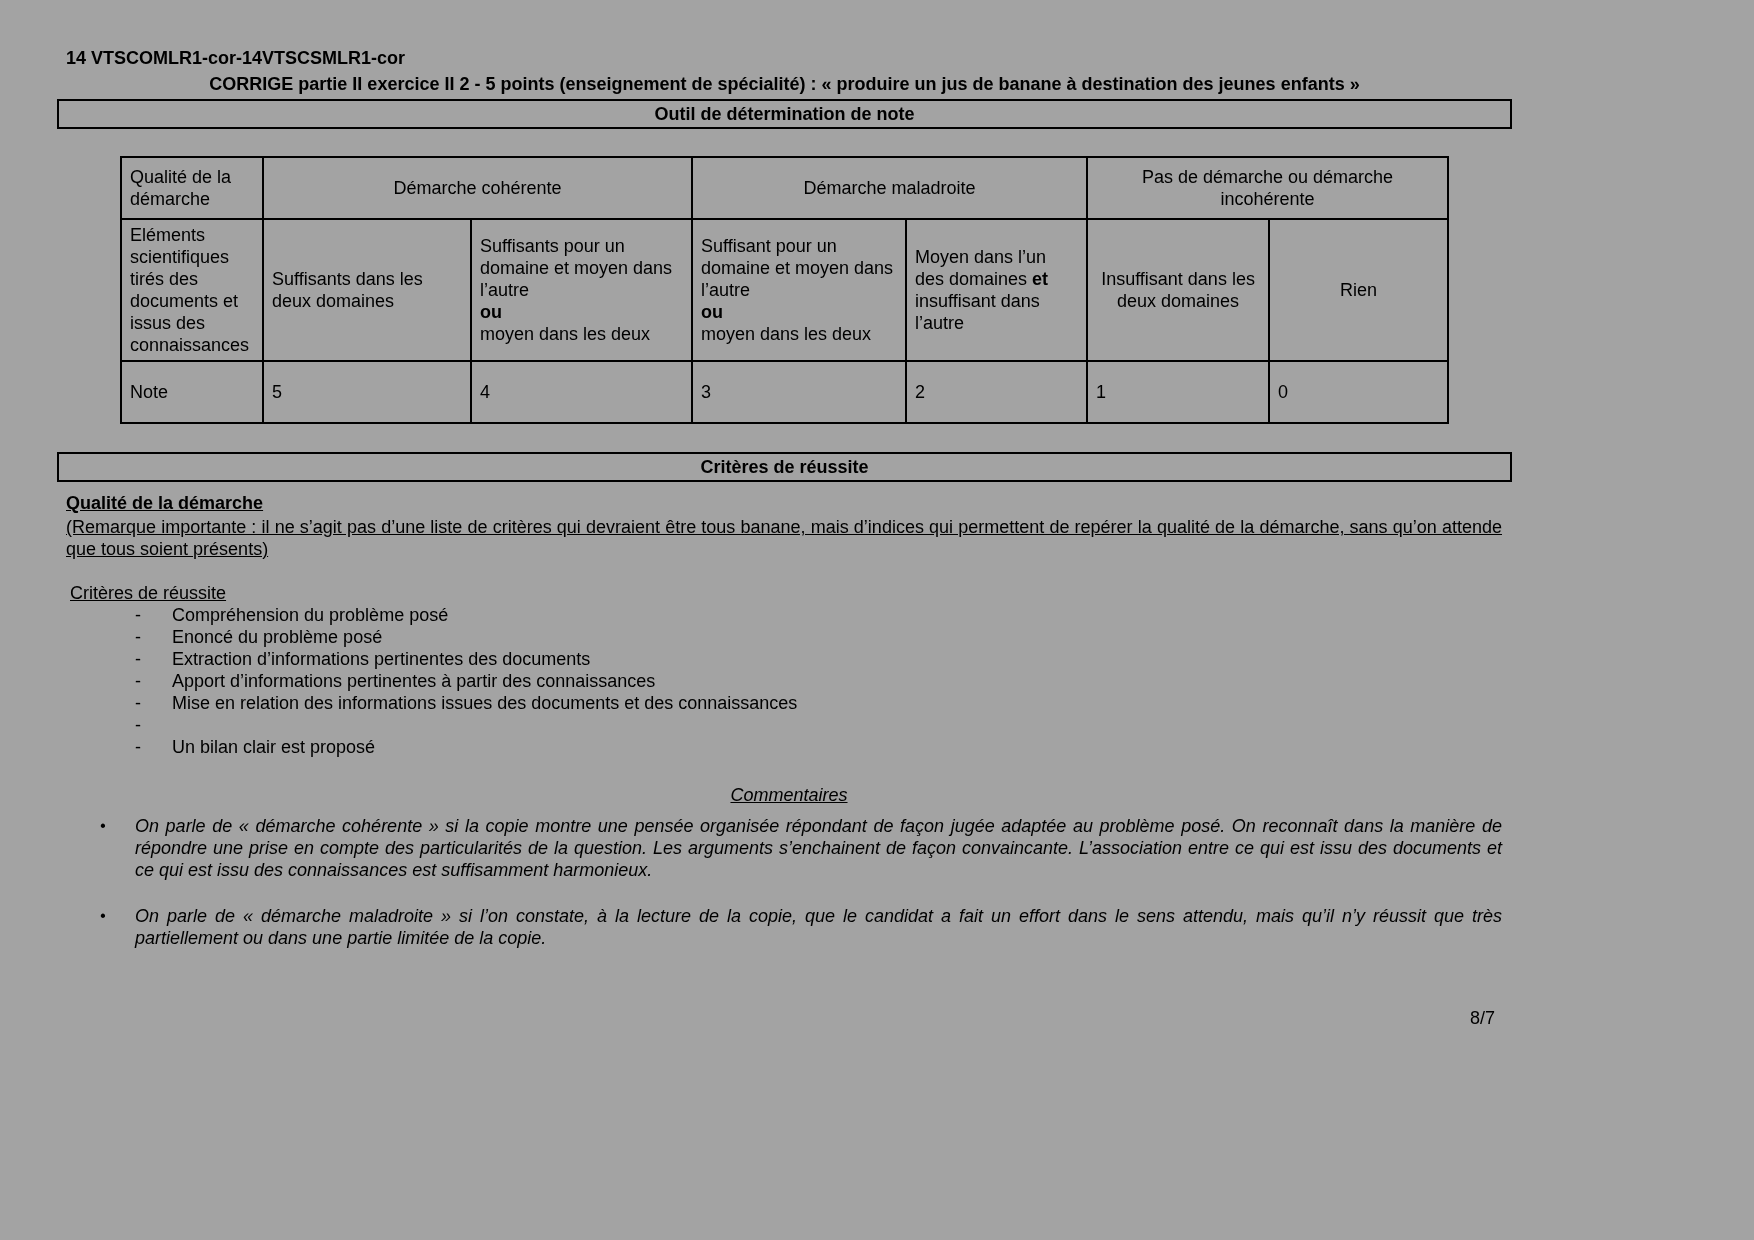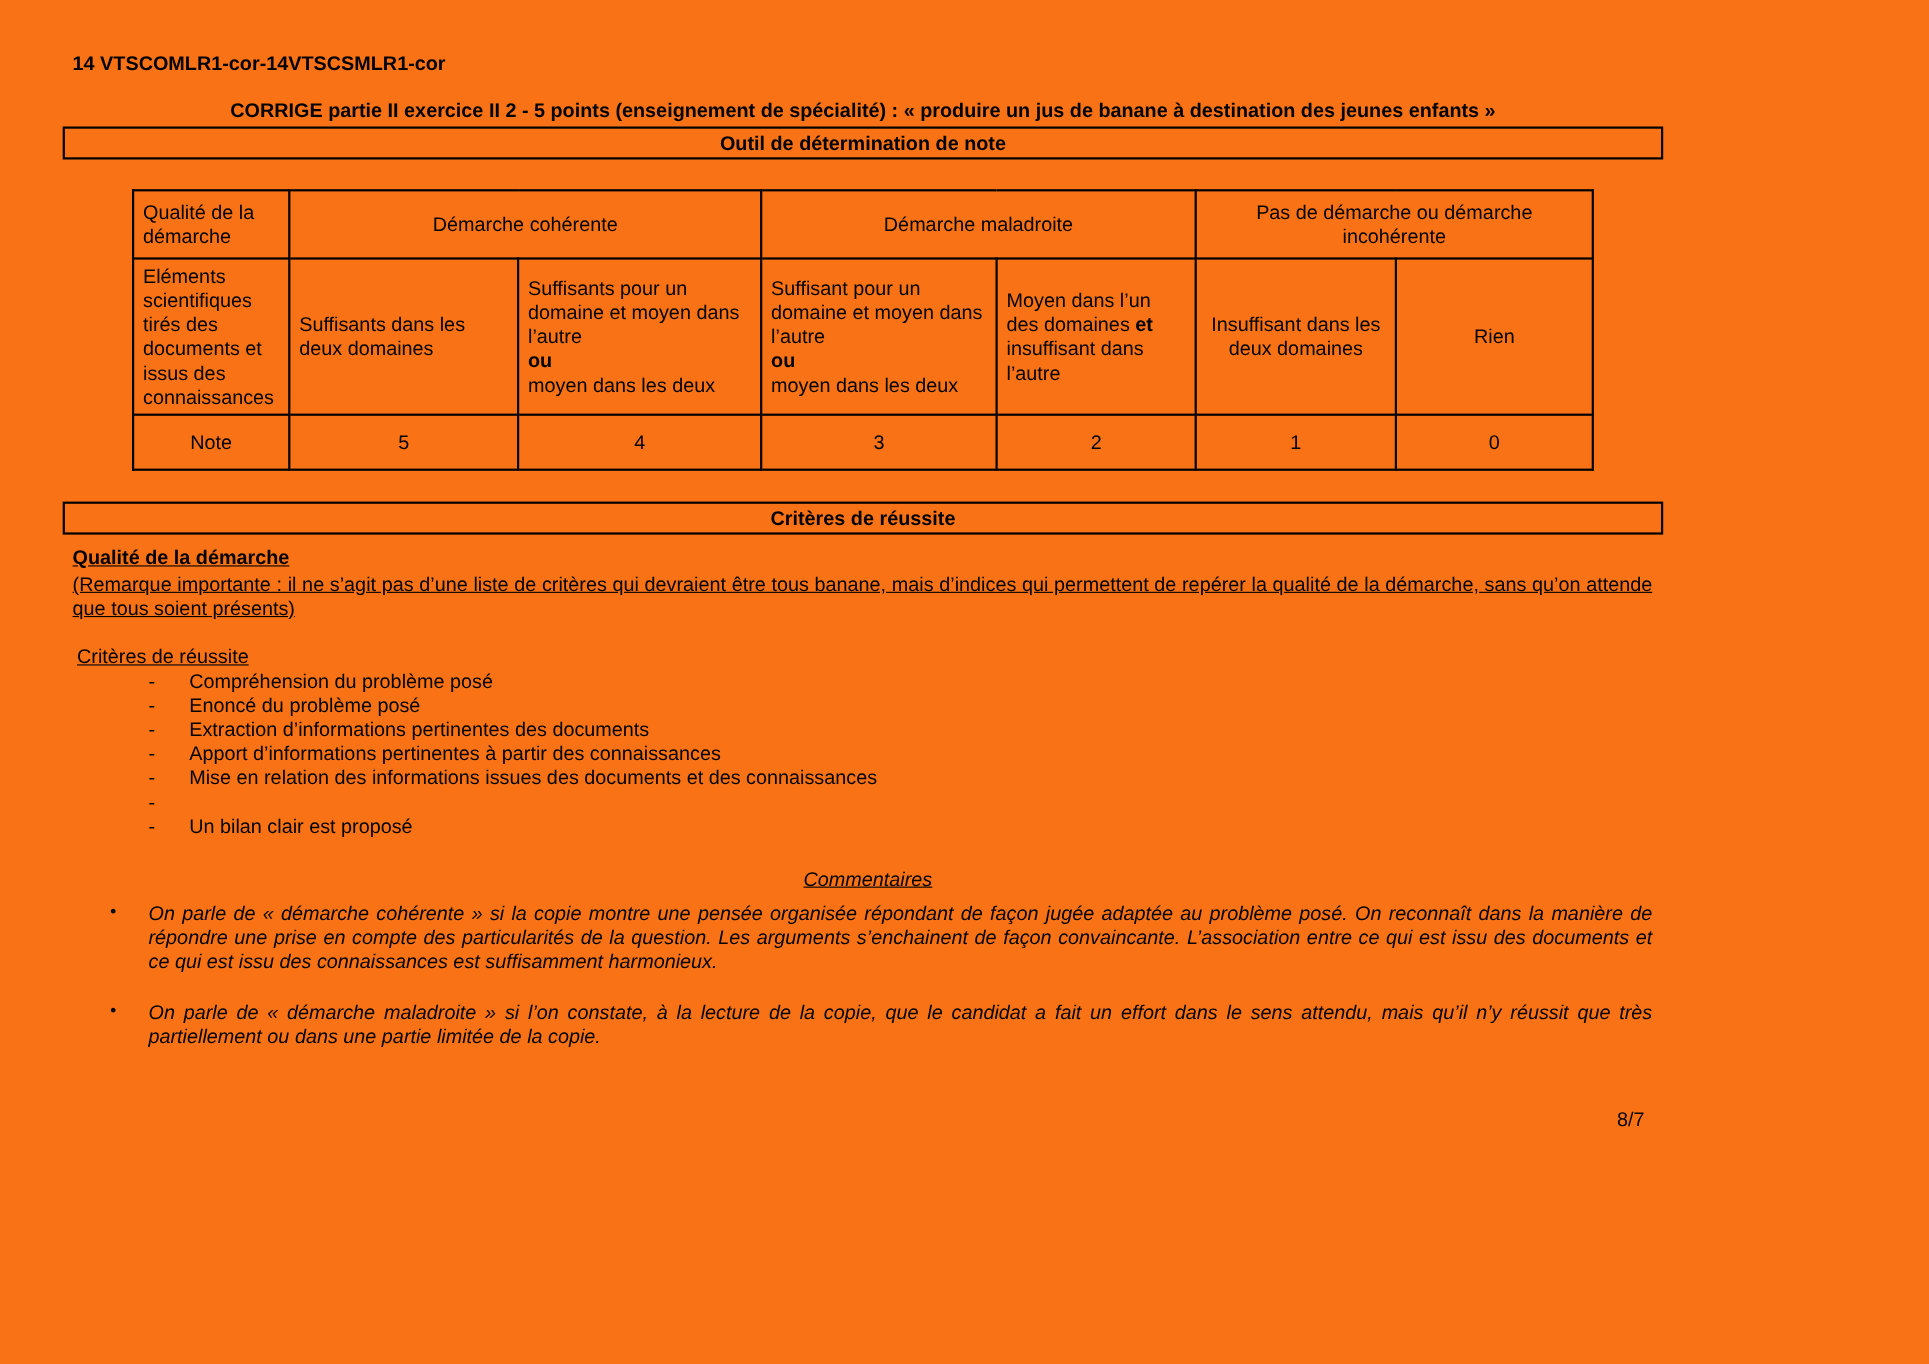--- a/index.html
+++ b/index.html
@@ -2,41 +2,41 @@
 <html><head>
 <meta charset="utf-8">
 <style>
   * { margin:0; padding:0; box-sizing:border-box; }
   html,body { background:#fff; }
   body {
     width:1754px; height:1240px;
     font-family:"Liberation Sans", sans-serif;
     color:#000;
   }
-  .page { position:relative; width:1754px; height:1240px; background:#f97316; overflow:hidden; }
+  .page { position:relative; width:1754px; height:1240px; background:#a3a3a3; overflow:hidden; }
   .content { width:1455px; margin-left:57px; padding-top:47px; font-size:18px; line-height:22px; }
 
   .doc-code { font-weight:bold; margin-left:9px; white-space:pre; }
-  .doc-title { font-weight:bold; text-align:center; margin-top:20px; }
+  .doc-title { font-weight:bold; text-align:center; margin-top:4px; }
 
   .title-box {
     border:2px solid #000; text-align:center; font-weight:bold;
     padding:2px 14px; margin-top:4px;
   }
   .title-box.second { margin-top:28px; }
 
   table.grade-table {
     border-collapse:collapse; table-layout:fixed;
     width:1327px; margin:27px 0 0 63px;
     font-size:18px; line-height:22px;
   }
   .grade-table td { border:2px solid #000; padding:4px 8px; vertical-align:middle; }
   .r1 td { height:62px; }
   .r2 td { height:133px; }
-  .r3 td { height:50px; text-align:center; }
+  .r3 td { height:62px; }
   td.center { text-align:center; }
   .bold { font-weight:bold; }
 
   .quality-heading { font-weight:bold; text-decoration:underline; margin:10px 0 0 9px; }
   .remark { text-decoration:underline; margin:2px 10px 0 9px; text-align:justify; }
   .list-heading { text-decoration:underline; margin:22px 0 0 13px; }
 
   .dash-list { margin-top:0; }
   .dash-item { display:flex; margin-left:78px; }
   .dash-marker { width:37px; flex:0 0 37px; }

